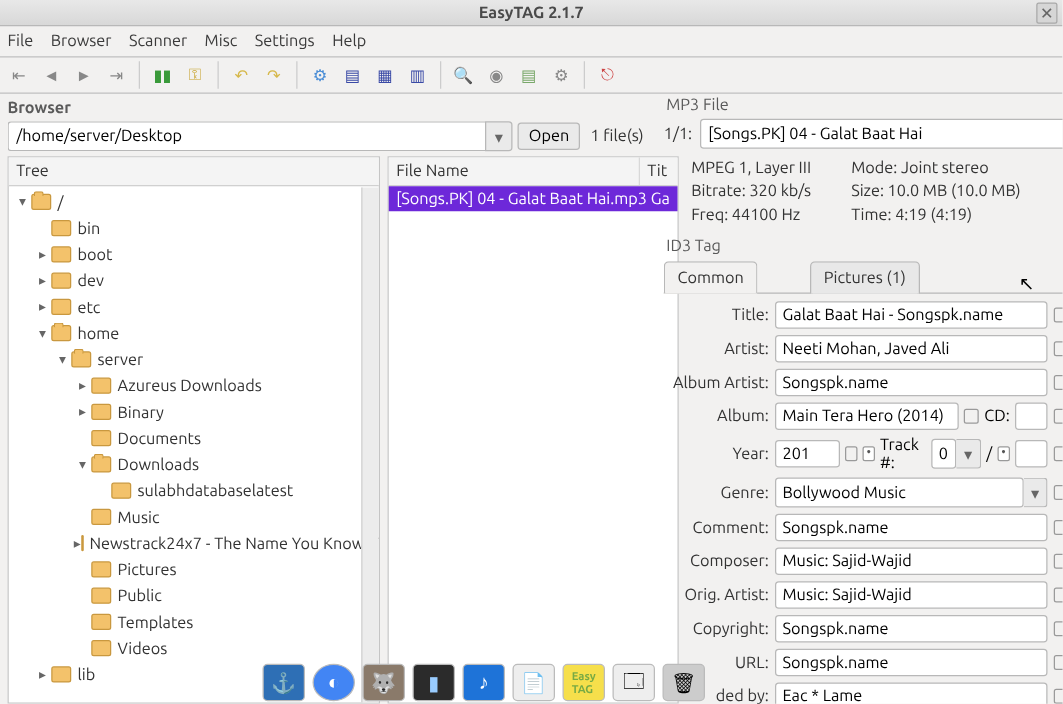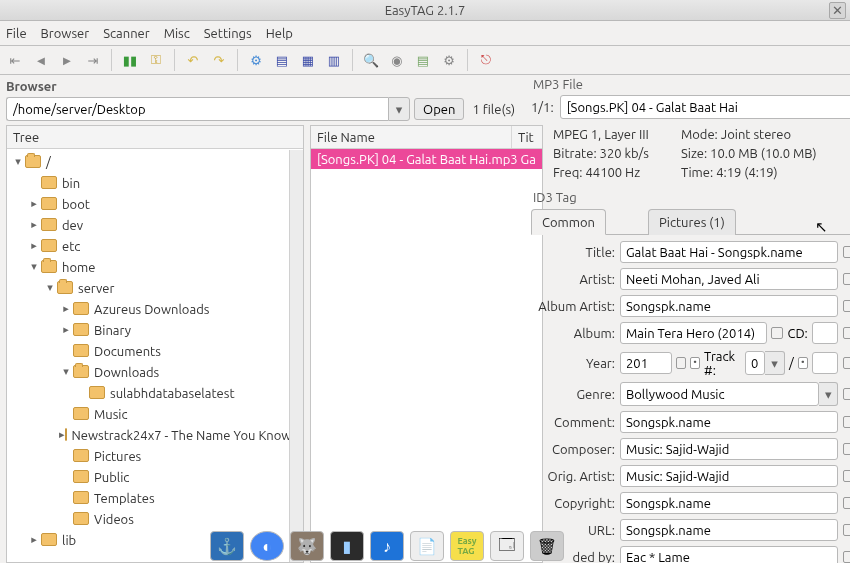--- a/index.html
+++ b/index.html
@@ -1,20 +1,20 @@
 <!DOCTYPE html>
 <html><head>
 <meta charset="utf-8">
 <style>
 * { margin: 0; padding: 0; box-sizing: border-box; font-family: "Segoe UI", Ubuntu, Cantarell, sans-serif; font-size: 13px; }
 body { background: #f2f1f0; width: 850px; height: 563px; overflow: hidden; position: relative; }
 
 
 .titlebar { height: 21px; background: linear-gradient(#e8e8e8,#d8d8d8); border-bottom: 1px solid #b8b8b8; display: flex; align-items: center; justify-content: center; position: relative; }
-.titlebar .title { font-weight: 400; color: #4a4a4a; }
+.titlebar .title { font-weight: 700; color: #4a4a4a; }
 .titlebar .close { position: absolute; right: 4px; top: 2px; width: 17px; height: 17px; background: #d6d6d6; border: 1px solid #a8a8a8; border-radius: 2px; display:flex; align-items:center; justify-content:center; color:#666; }
 
 
 .menubar { height: 24px; display: flex; align-items: center; padding: 0 6px; gap: 14px; color: #3a3a3a; }
 .menubar span { cursor: default; }
 
 
 .toolbar { height: 30px; border-top: 1px solid #c0c0c0; border-bottom: 1px solid #c0c0c0; display: flex; align-items: center; padding: 0 4px; gap: 4px; background: #f2f1f0; }
 .tbtn { width: 22px; height: 22px; display:flex; align-items:center; justify-content:center; color:#888; }
 .sep { width:1px; height:22px; background:#ccc; margin:0 3px; }
@@ -46,21 +46,21 @@
 
 .tree { flex:1; overflow:hidden; padding:2px 0; color:#333; }
 .tree .row { display:flex; align-items:center; height:21px; white-space:nowrap; }
 .tree .tw { width:14px; text-align:center; color:#666; font-size:11px; }
 .tree .fld { width:16px; height:13px; background:#f3c26b; border:1px solid #c9983f; border-radius:2px; margin-right:5px; position:relative; }
 .tree .fld.open::before { content:""; position:absolute; top:-3px; left:1px; width:6px; height:3px; background:#f3c26b; border:1px solid #c9983f; border-bottom:none; border-radius:2px 2px 0 0; }
 .tree .sel { background:#5b8fd6; color:#fff; }
 .tree .sel .fld { filter: brightness(1.1); }
 
 .filelist { flex:1; }
-.filelist .frow { background:#ec4899; color:#fff; padding:3px 6px; white-space:nowrap; overflow:hidden; }
+.filelist .frow { background:#6d28d9; color:#fff; padding:3px 6px; white-space:nowrap; overflow:hidden; }
 
 
 .fieldset-title { color:#5a5a5a; padding:2px 2px; }
 .mp3-row { display:flex; gap:6px; align-items:center; padding:2px 0 6px 0; }
 .mp3-row .idx { color:#333; }
 .mp3-row input { flex:1; border:1px solid #b8b8b8; border-radius:3px; padding:4px 6px; background:#fff; }
 
 .meta { display:flex; gap:32px; padding:0 12px 6px 22px; color:#333; }
 .meta div div { line-height:19px; }
 

